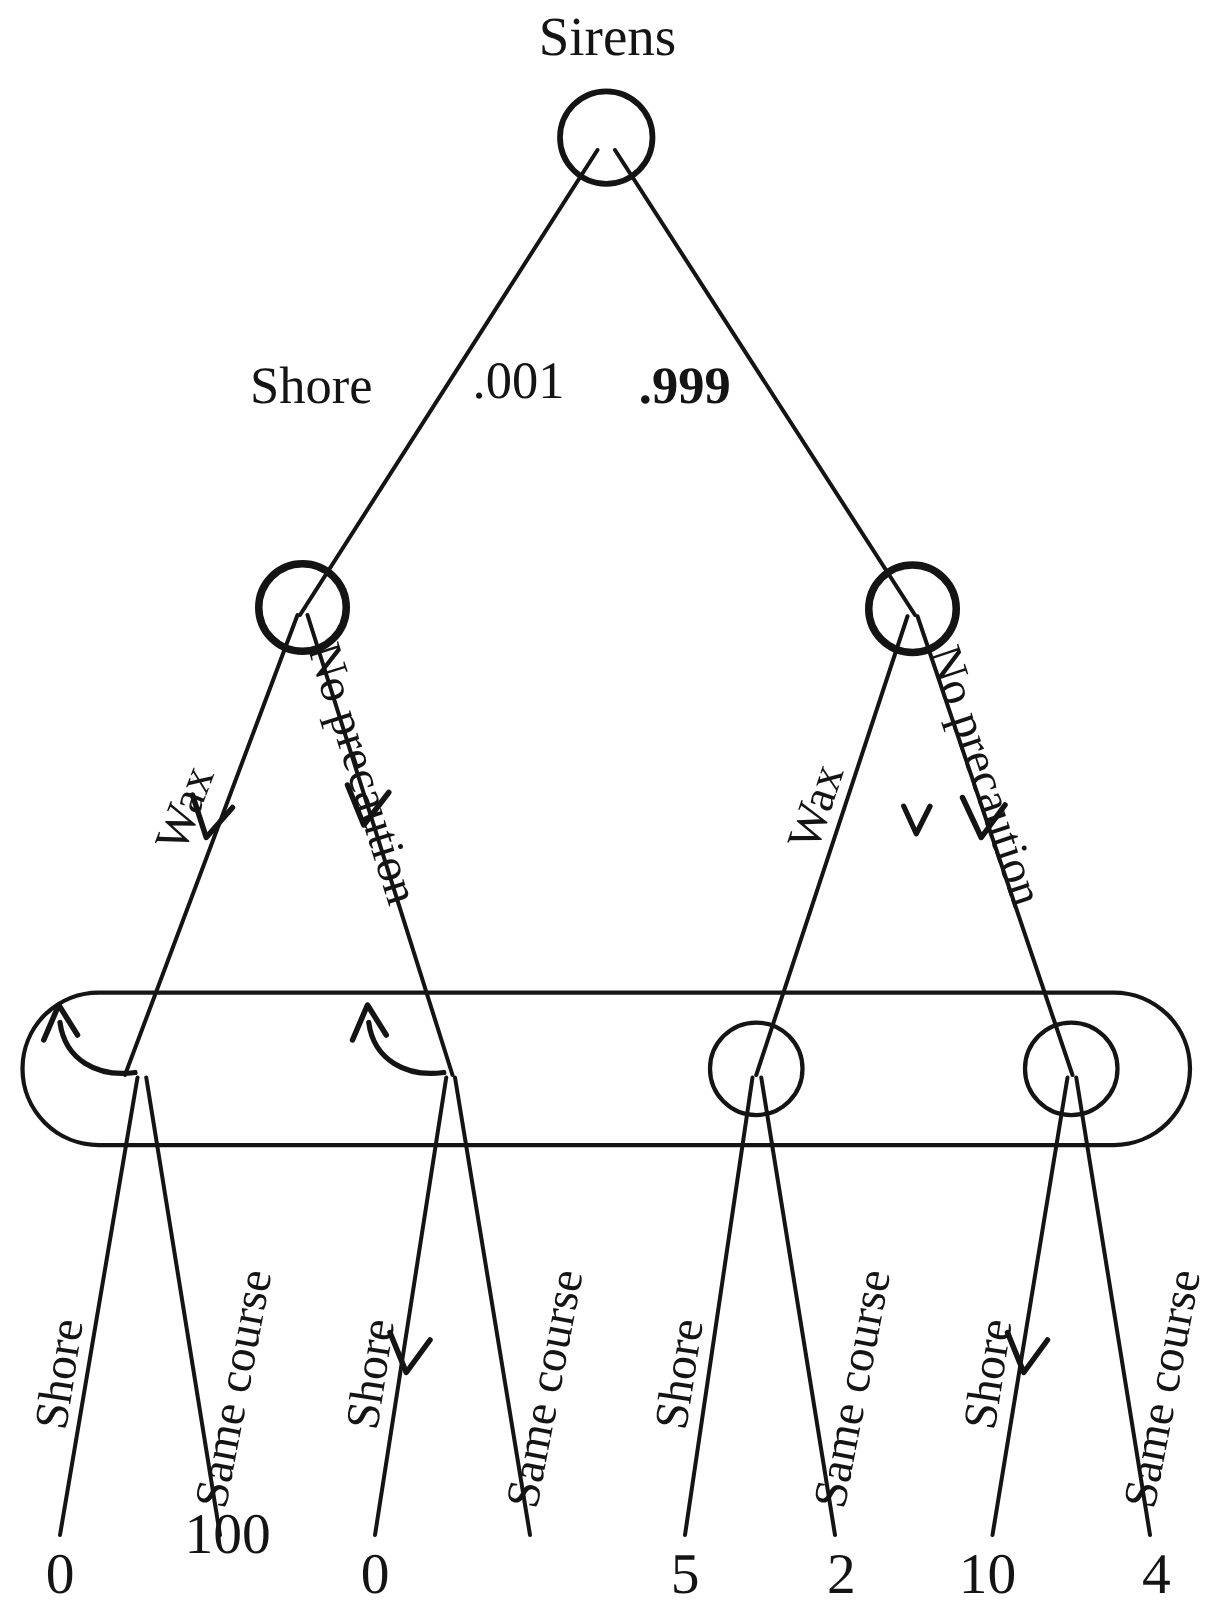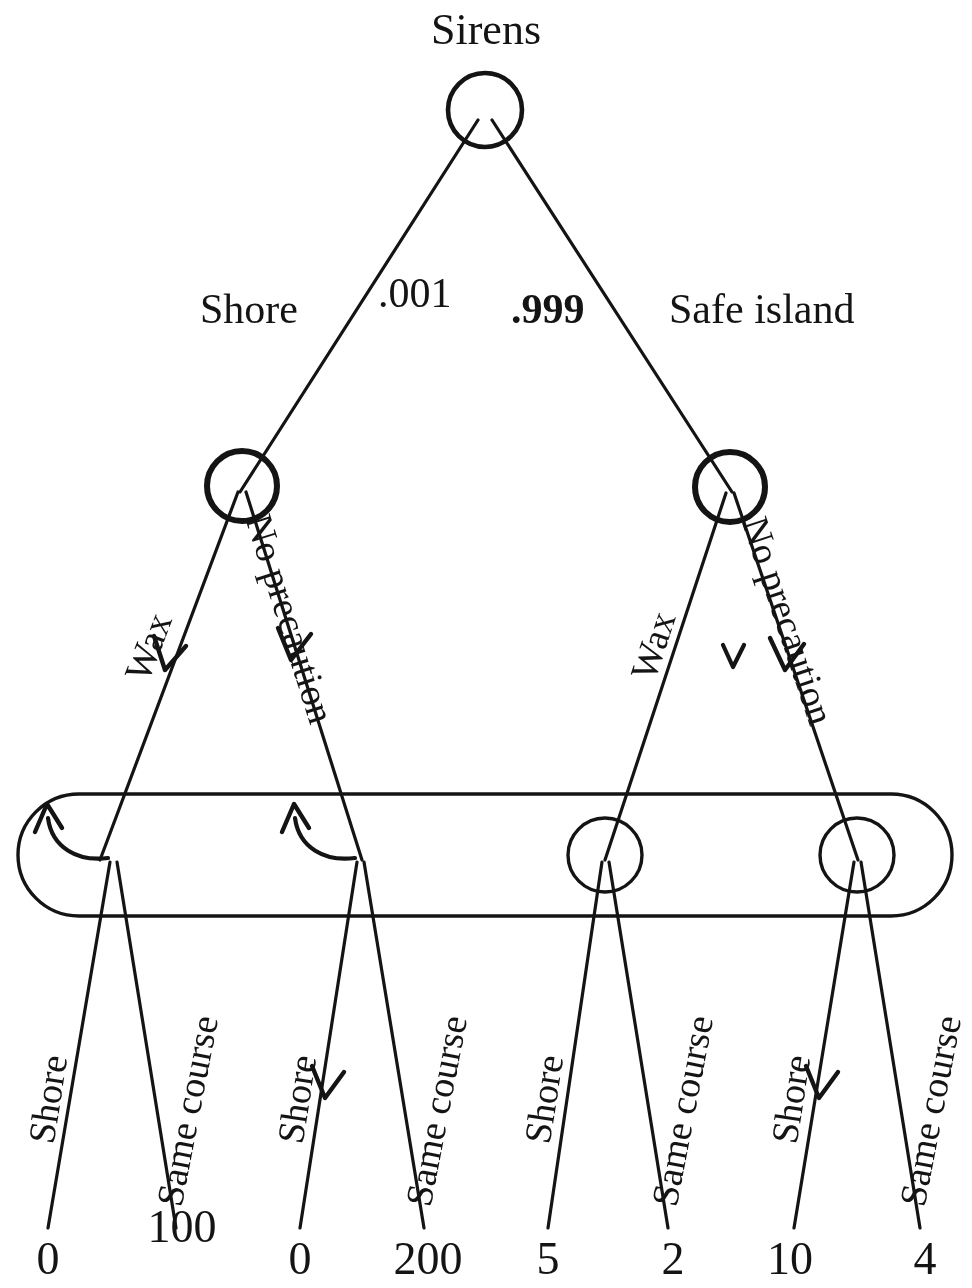--- a/index.html
+++ b/index.html
@@ -110,40 +110,38 @@
       <path d="M 723 645 L 733 667 L 744 645" stroke-width="4.2"></path>
 
       <path d="M 312 1066 L 325 1098 L 344 1072"></path>
       <path d="M 806 1066 L 819 1098 L 838 1072"></path>
     </g>
   </svg>
 
   <div class="lbl root-title">Sirens</div>
 
   <div class="lbl state-lbl" style="left:200px; top:288px;">Shore</div>
-  <div class="lbl prob-lbl" style="left:378px; top:272px;">.001</div>
+  <div class="lbl prob-lbl" style="left:378px; top:284px;">.001</div>
   <div class="lbl prob-lbl" style="left:511px; top:288px;font-weight:bold;">.999</div>
-  <div class="lbl state-lbl" style="left:669px; top:288px;">Safe island</div>
 
   <div class="lbl rot-lbl" style="left:118px; top:672px; transform:rotate(-69deg);">Wax</div>
   <div class="lbl rot-lbl" style="left:276px; top:510px; transform:rotate(72.5deg);">No precaution</div>
   <div class="lbl rot-lbl" style="left:624px; top:672px; transform:rotate(-71.5deg);">Wax</div>
   <div class="lbl rot-lbl" style="left:772px; top:512px; transform:rotate(71.5deg);">No precaution</div>
 
   <div class="lbl rot-lbl" style="left:22px; top:1140px; transform:rotate(-81deg);">Shore</div>
   <div class="lbl rot-lbl" style="left:150px; top:1202px; transform:rotate(-79deg);">Same course</div>
   <div class="lbl rot-lbl" style="left:271px; top:1140px; transform:rotate(-81deg);">Shore</div>
   <div class="lbl rot-lbl" style="left:399px; top:1202px; transform:rotate(-79deg);">Same course</div>
   <div class="lbl rot-lbl" style="left:518px; top:1140px; transform:rotate(-81deg);">Shore</div>
   <div class="lbl rot-lbl" style="left:645px; top:1202px; transform:rotate(-79deg);">Same course</div>
   <div class="lbl rot-lbl" style="left:765px; top:1140px; transform:rotate(-81deg);">Shore</div>
   <div class="lbl rot-lbl" style="left:893px; top:1202px; transform:rotate(-79deg);">Same course</div>
 
   <div class="lbl payoff" style="left:-12px; top:1236px;">0</div>
   <div class="lbl payoff" style="left:122px; top:1204px;">100</div>
   <div class="lbl payoff" style="left:240px; top:1236px;">0</div>
-  <div class="lbl payoff" style="left:368px; top:1236px;">200</div>
   <div class="lbl payoff" style="left:488px; top:1236px;">5</div>
   <div class="lbl payoff" style="left:613px; top:1236px;">2</div>
   <div class="lbl payoff" style="left:730px; top:1236px;">10</div>
   <div class="lbl payoff" style="left:865px; top:1236px;">4</div>
 
 </div>
 
 </body></html>

